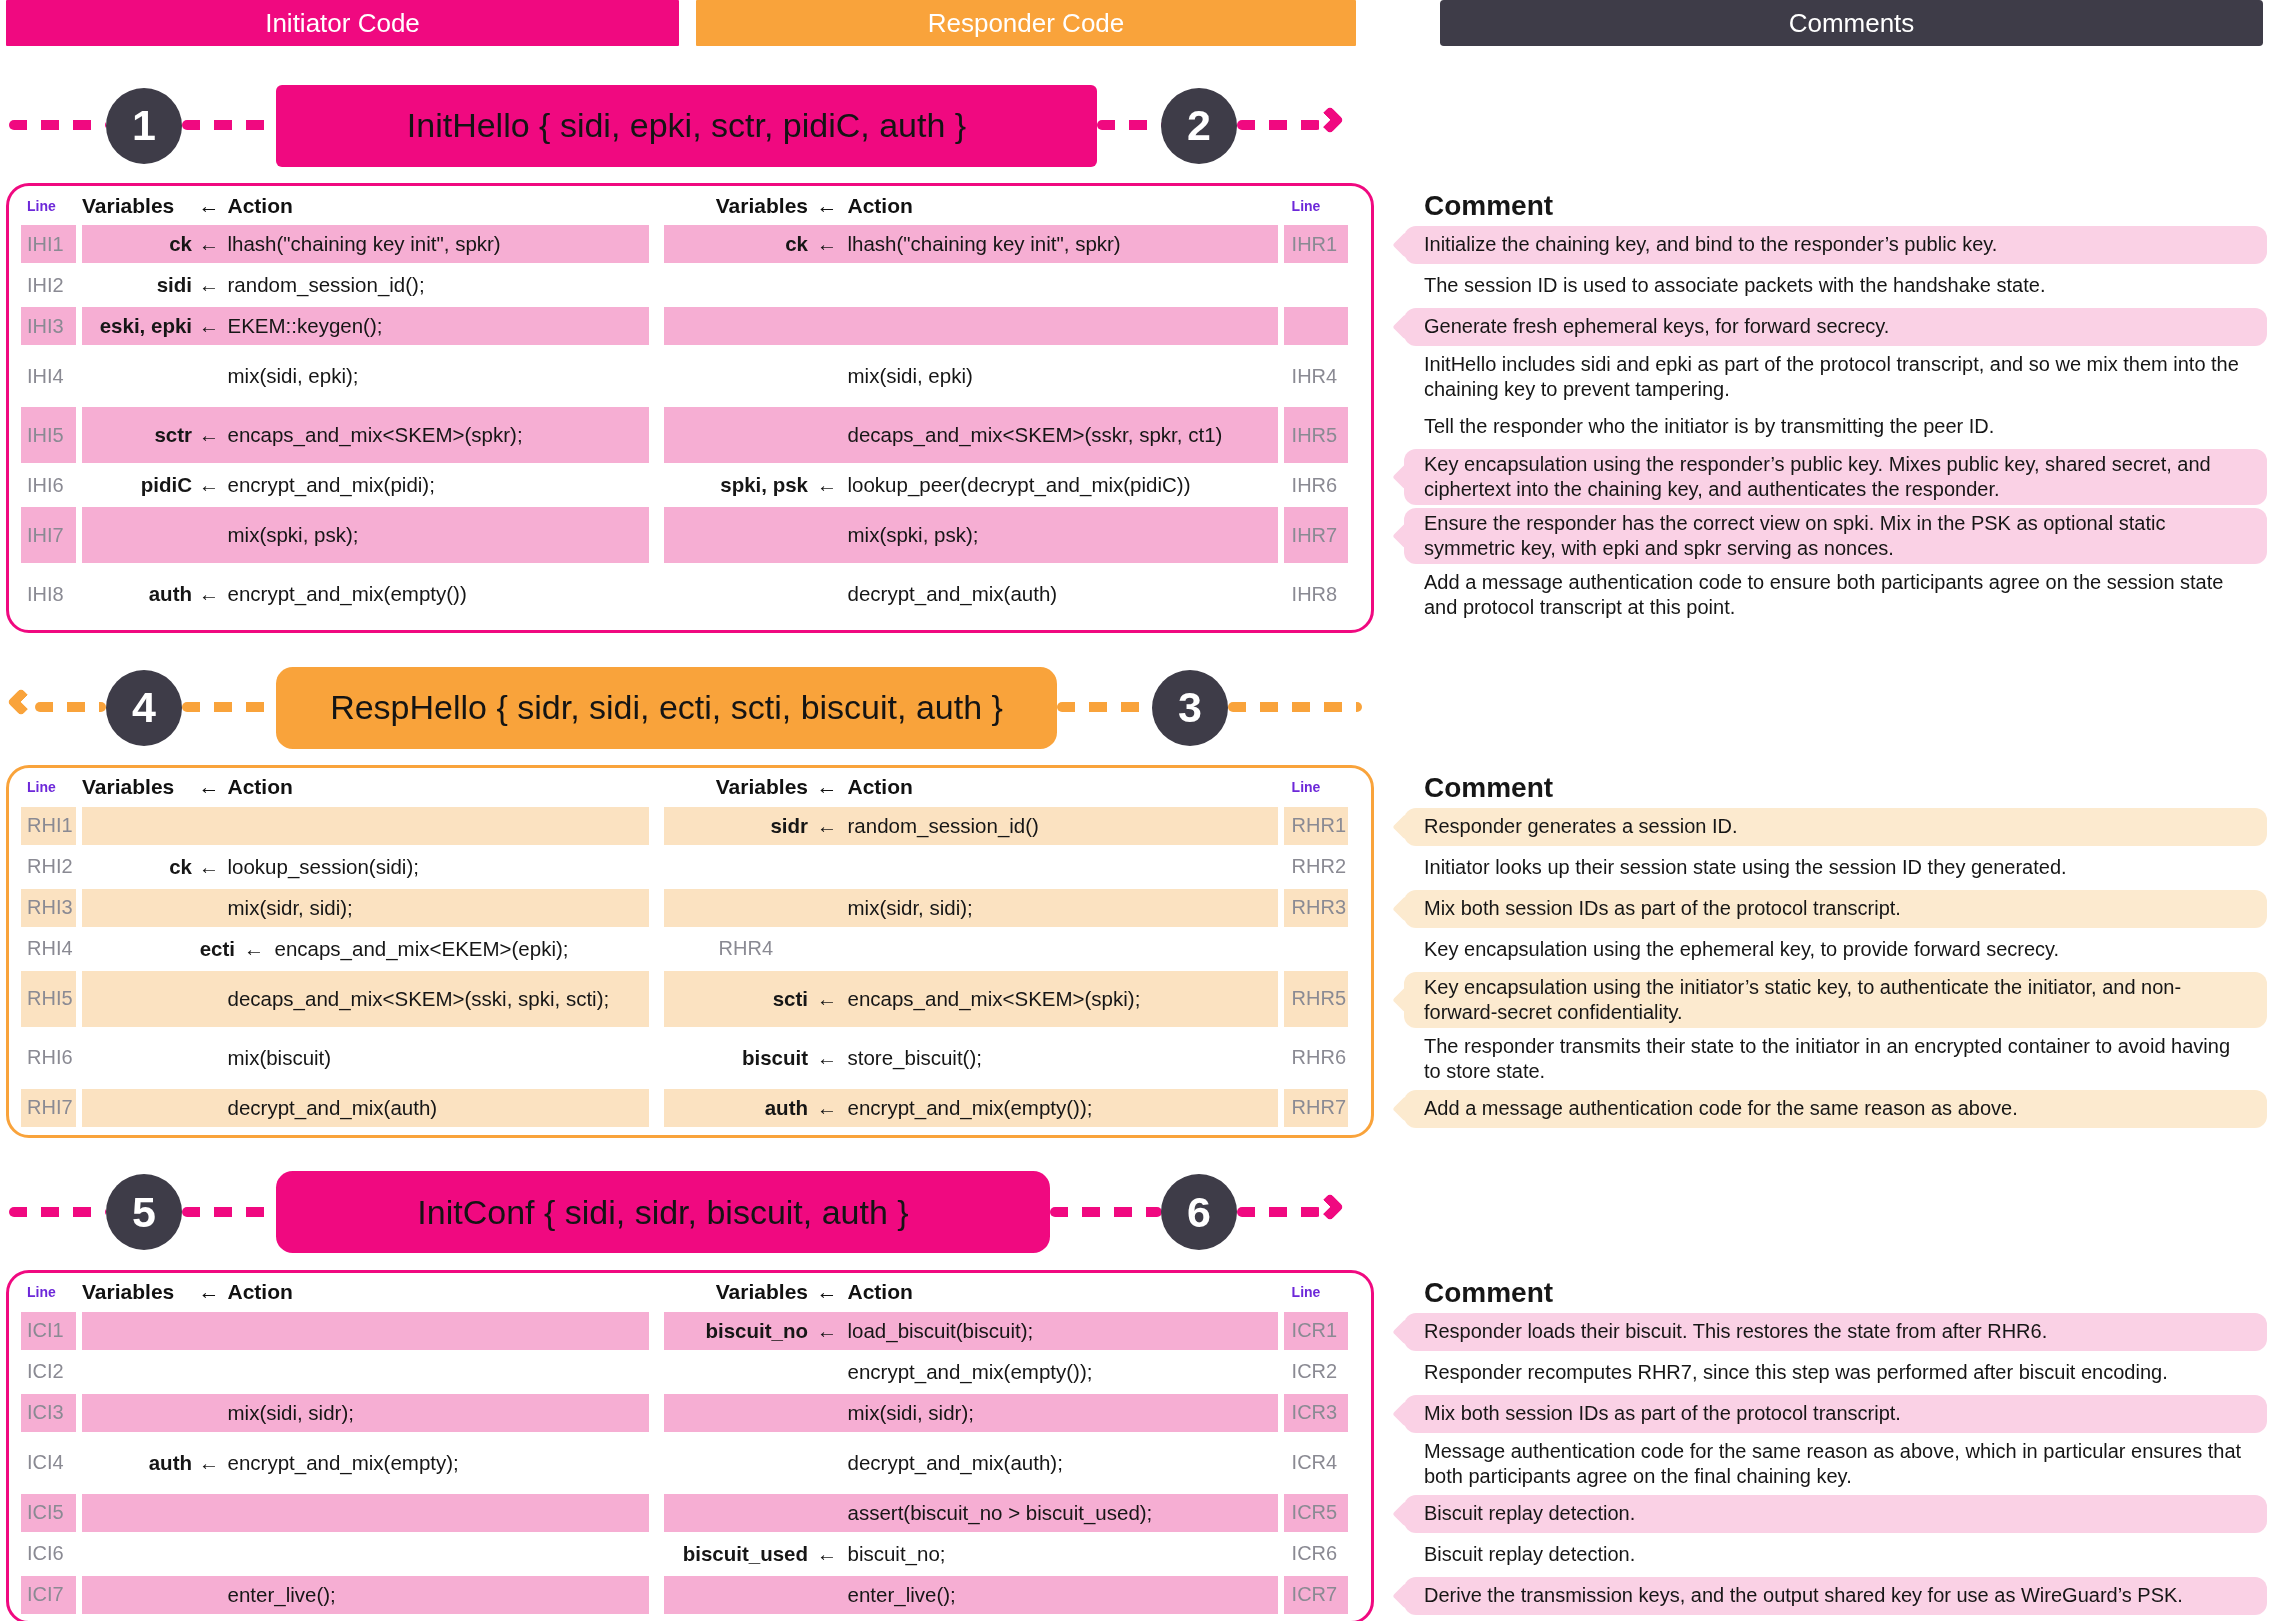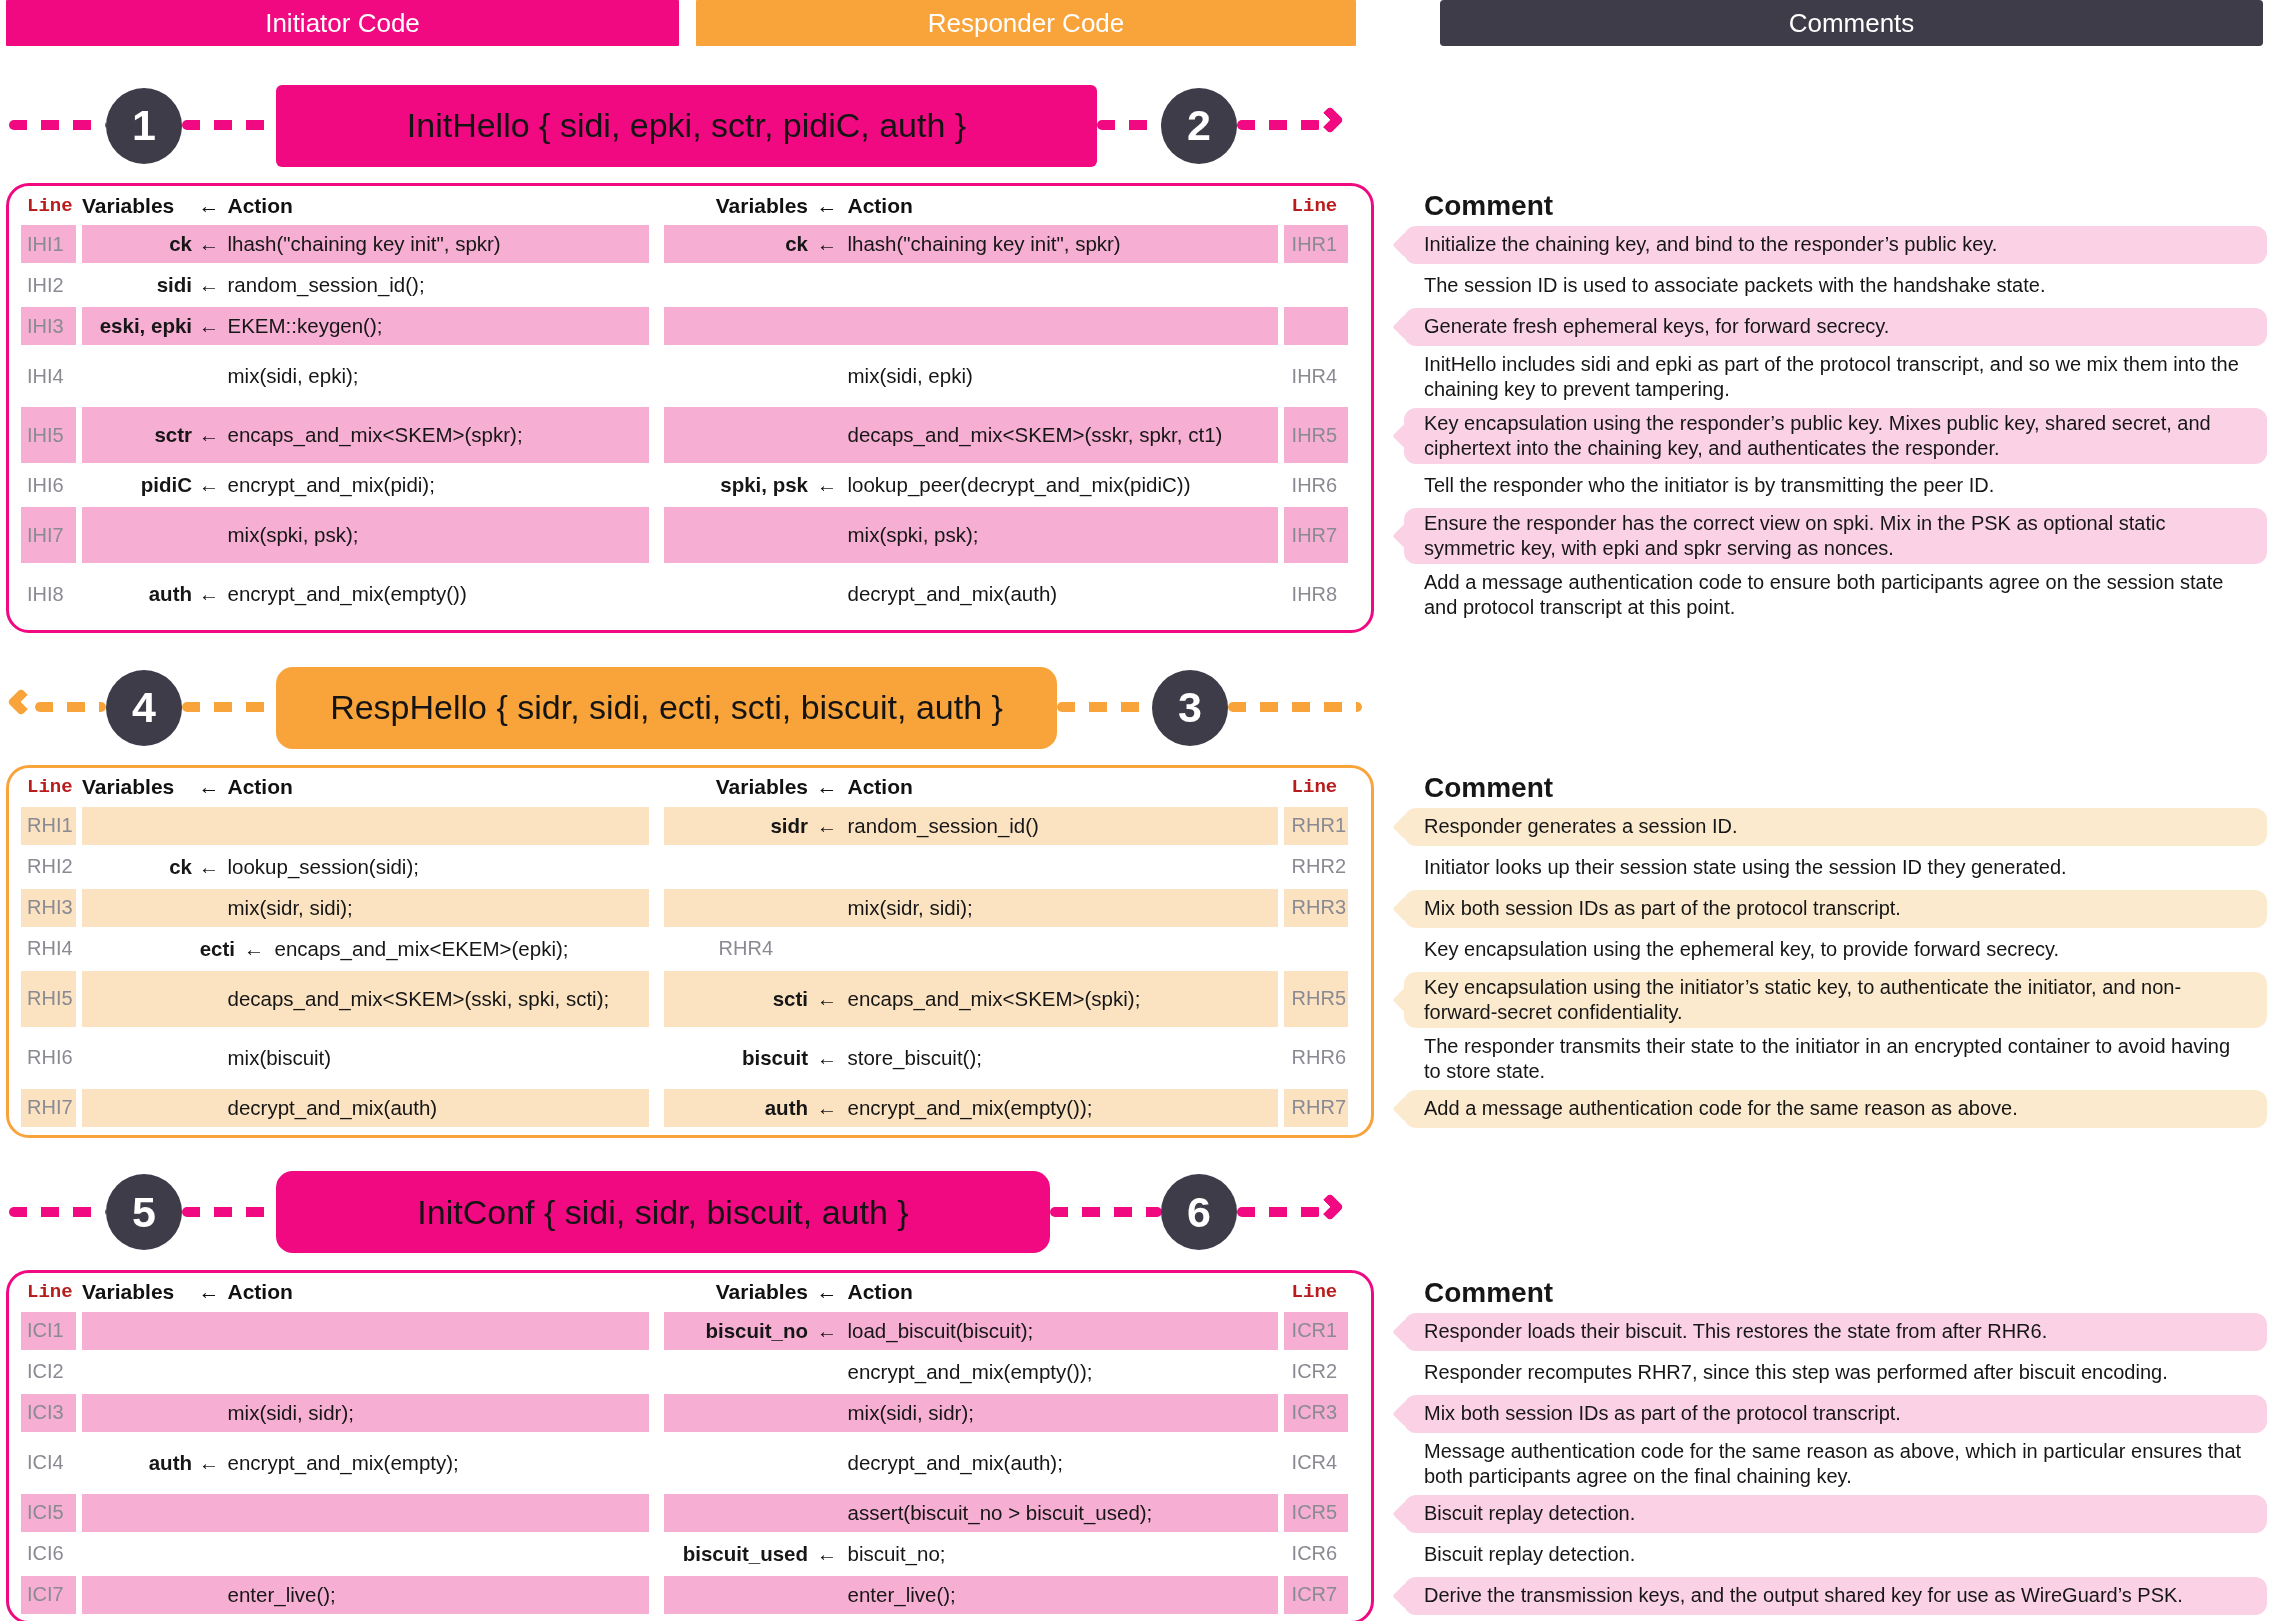--- a/index.html
+++ b/index.html
@@ -56,21 +56,21 @@
   .table-box.theme-orange{border-color:var(--orange);}
 
   .trow{display:flex;align-items:stretch;height:38px;margin-bottom:3px;}
   .trow.tall{height:56px;}
   .trow:last-child{margin-bottom:0;}
   .trow.thead{height:30px;margin-bottom:4.6px;font-weight:bold;color:#111;}
   .cell{display:flex;align-items:center;}
   .line-cell{font-size:20px;color:var(--gray-line);}
   .line-cell.left{width:55px;margin-left:12px;padding-left:6px;}
   .line-cell.right{width:64px;margin-left:6px;padding-left:7.6px;}
-  .thead .line-cell{color:#b91c1c;font-size:19px;font-family:Liberation Mono, monospace;}
+  .thead .line-cell{color:#6d28d9;font-size:14px;}
   .code-cell{font-size:20.5px;}
   .code-cell.init{width:567px;margin-left:6px;display:grid;grid-template-columns:110px 34px 1fr;align-items:center;}
   .code-cell.resp{width:614px;margin-left:15px;display:grid;grid-template-columns:144px 38px 1fr;align-items:center;}
   .vars{text-align:right;font-weight:bold;white-space:nowrap;}
   .arr{text-align:center;}
   .arr.hid{visibility:hidden;}
   .act{white-space:nowrap;padding-left:1.5px;}
   .thead .code-cell{font-size:21px;}
   .thead .init .vars{text-align:left;}
   .thead .resp .vars{text-align:right;}
@@ -259,28 +259,28 @@
         <div class="crow hl">
           <div class="bubble">
             <span class="ctext">Generate fresh ephemeral keys, for forward secrecy.</span>
           </div>
         </div>
         <div class="crow tall">
           <div class="bubble">
             <span class="ctext">InitHello includes sidi and epki as part of the protocol transcript, and so we mix them into the chaining key to prevent tampering.</span>
           </div>
         </div>
+        <div class="crow">
+          <div class="bubble">
+            <span class="ctext">Tell the responder who the initiator is by transmitting the peer ID.</span>
+          </div>
+        </div>
         <div class="crow hl tall">
           <div class="bubble">
             <span class="ctext">Key encapsulation using the responder’s public key. Mixes public key, shared secret, and ciphertext into the chaining key, and authenticates the responder.</span>
-          </div>
-        </div>
-        <div class="crow">
-          <div class="bubble">
-            <span class="ctext">Tell the responder who the initiator is by transmitting the peer ID.</span>
           </div>
         </div>
         <div class="crow hl tall">
           <div class="bubble">
             <span class="ctext">Ensure the responder has the correct view on spki. Mix in the PSK as optional static symmetric key, with epki and spkr serving as nonces.</span>
           </div>
         </div>
         <div class="crow tall">
           <div class="bubble">
             <span class="ctext">Add a message authentication code to ensure both participants agree on the session state and protocol transcript at this point.</span>

